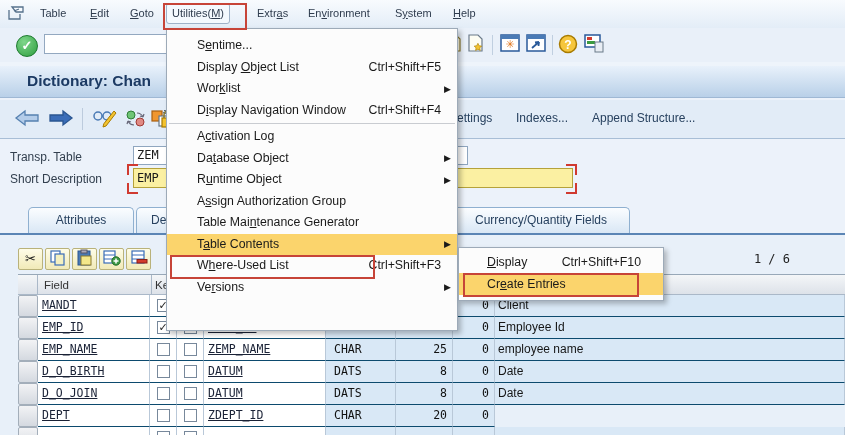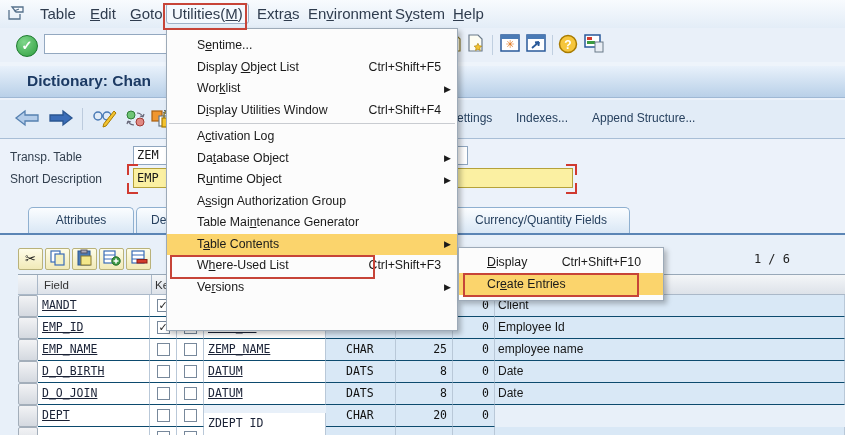--- a/index.html
+++ b/index.html
@@ -4,21 +4,21 @@
 <style>
   html,body{margin:0;padding:0;}
   #screen{position:relative;width:845px;height:435px;overflow:hidden;
     font-family:"Liberation Sans",sans-serif;background:#ecf2fa;color:#1a1a1a;}
   .mono{font-family:"DejaVu Sans Mono",monospace;}
 
   
   #menubar{position:absolute;left:0;top:0;width:845px;height:28px;
     background:linear-gradient(#f8fbfe,#e3edf7);border-bottom:1px solid #c8d6e8;}
   #sys-icon{position:absolute;left:8px;top:6px;}
-  .mb-item{position:absolute;top:4px;height:19px;line-height:19px;font-size:15px;color:#2f3c4e;
+  .mb-item{position:absolute;top:4px;height:19px;line-height:19px;font-size:11px;color:#2f3c4e;
     padding:0 5px;white-space:nowrap;cursor:default;}
   .mb-item.open{background:#f4f9fe;border:1px solid #9fb2c8;border-radius:3px;top:3px;}
   .u{text-decoration:underline;}
 
   
   #toolbar{position:absolute;left:0;top:28px;width:845px;height:34px;
     background:#e9f0f9;border-bottom:1px solid #b9c9dd;}
   #enter-btn{position:absolute;left:16px;top:7px;width:20px;height:20px;border-radius:50%;
     background:radial-gradient(circle at 35% 30%,#7fd68a,#2e9e3f);border:1px solid #1d7a2e;
     color:#fff;font-size:13px;font-weight:bold;text-align:center;line-height:19px;}
@@ -74,21 +74,21 @@
     border-bottom:1px solid #aab8c8;box-sizing:border-box;}
   .gh-cell{position:absolute;top:0;height:20px;line-height:20px;font-size:11.5px;color:#333;
     border-right:1px solid #aab8c8;box-sizing:border-box;padding-left:6px;}
   .grid-row{position:absolute;left:0;width:845px;height:22px;}
   .cell{position:absolute;top:0;height:22px;line-height:21px;box-sizing:border-box;
     border-right:1px solid #b9c8d8;border-bottom:1px solid #0c4a6e;font-size:12px;overflow:hidden;}
   .cell.white{background:#ffffff;}
   .cell.blue{background:#d9e8f6;}
   .cell.link{font-family:"DejaVu Sans Mono",monospace;font-size:11.5px;text-decoration:underline;
     color:#1a2236;padding-left:4px;}
-  .cell.monoc{font-family:"DejaVu Sans Mono",monospace;font-size:11.5px;color:#111;padding-left:20px;}
+  .cell.monoc{font-family:"DejaVu Sans Mono",monospace;font-size:11.5px;color:#111;padding-left:8px;}
   .cell.right{text-align:right;padding-right:5px;padding-left:0;}
   .cell.sans{font-size:12px;color:#161616;padding-left:3px;}
   .selbtn{position:absolute;left:18px;top:0;width:20px;height:22px;box-sizing:border-box;
     background:linear-gradient(#f2f3f5,#d4d9e0);border:1px solid #a3aeba;border-radius:2px;}
   .cb{width:13px;height:13px;box-sizing:border-box;border:1px solid #77889b;background:#fff;
     margin:4px auto 0 auto;font-size:11px;line-height:11px;text-align:center;color:#222;}
 
   
   .popup{position:absolute;background:#fcfcfc;border:1px solid #9daab8;
     box-shadow:3px 3px 5px rgba(0,0,0,0.25);z-index:20;}
@@ -356,21 +356,21 @@
       </div>
       <div class="grid-row" style="top: 405px;">
         <div class="selbtn"></div>
         <div class="cell white link" style="left: 38px; width: 112px;">DEPT</div>
         <div class="cell white" style="left: 150px; width: 27px;">
           <div class="cb"></div>
         </div>
         <div class="cell white" style="left: 177px; width: 27px;">
           <div class="cb"></div>
         </div>
-        <div class="cell white link" style="left: 204px; width: 122px; margin-top: 8px;">ZDEPT_ID</div>
+        <div class="cell white link" style="left: 204px; width: 122px;">ZDEPT_ID</div>
         <div class="cell blue monoc" style="left: 326px; width: 70px;">CHAR</div>
         <div class="cell blue monoc right" style="left: 396px; width: 57px;">20</div>
         <div class="cell blue monoc right" style="left: 453px; width: 42px;">0</div>
       </div>
       <div class="grid-row" style="top: 427px;">
         <div class="selbtn"></div>
         <div class="cell white link" style="left: 38px; width: 112px;"></div>
         <div class="cell white" style="left: 150px; width: 27px;">
           <div class="cb"></div>
         </div>
@@ -382,21 +382,21 @@
         <div class="cell blue monoc right" style="left: 396px; width: 57px;"></div>
         <div class="cell blue monoc right" style="left: 453px; width: 42px;"></div>
         <div class="cell blue sans" style="left: 495px; width: 350px;"></div>
       </div>
     </div>
 
   <div id="utilities-menu" class="popup">
       <div class="mi"><span>S</span><span class="u">e</span><span>ntime...</span></div>
       <div class="mi"><span>Display </span><span class="u">O</span><span>bject List</span><span class="sc">Ctrl+Shift+F5</span></div>
       <div class="mi"><span>Wor</span><span class="u">k</span><span>list</span><span class="arr">▶</span></div>
-      <div class="mi"><span>D</span><span class="u">i</span><span>splay Utilities Window</span><span class="sc">Ctrl+Shift+F4</span></div>
+      <div class="mi"><span>D</span><span class="u">i</span><span>splay Navigation Window</span><span class="sc">Ctrl+Shift+F4</span></div>
       <div class="msep"></div>
       <div class="mi"><span>A</span><span class="u">c</span><span>tivation Log</span></div>
       <div class="mi"><span>Da</span><span class="u">t</span><span>abase Object</span><span class="arr">▶</span></div>
       <div class="mi"><span>R</span><span class="u">u</span><span>ntime Object</span><span class="arr">▶</span></div>
       <div class="mi"><span>A</span><span class="u">s</span><span>sign Authorization Group</span></div>
       <div class="mi"><span>Table Mai</span><span class="u">n</span><span>tenance Generator</span></div>
       <div class="mi hl"><span>T</span><span class="u">a</span><span>ble Contents</span><span class="arr">▶</span></div>
       <div class="mi"><span>W</span><span class="u">h</span><span>ere-Used List</span><span class="sc">Ctrl+Shift+F3</span></div>
       <div class="mi"><span>Ve</span><span class="u">r</span><span>sions</span><span class="arr">▶</span></div>
     </div>

